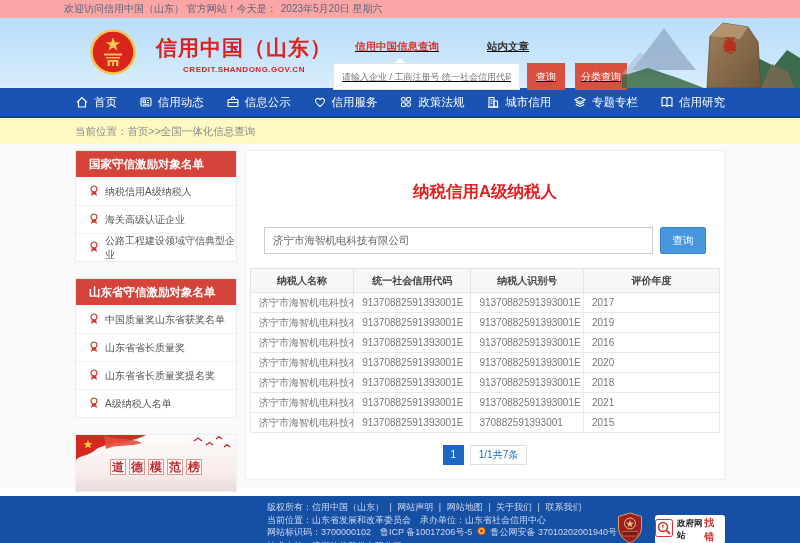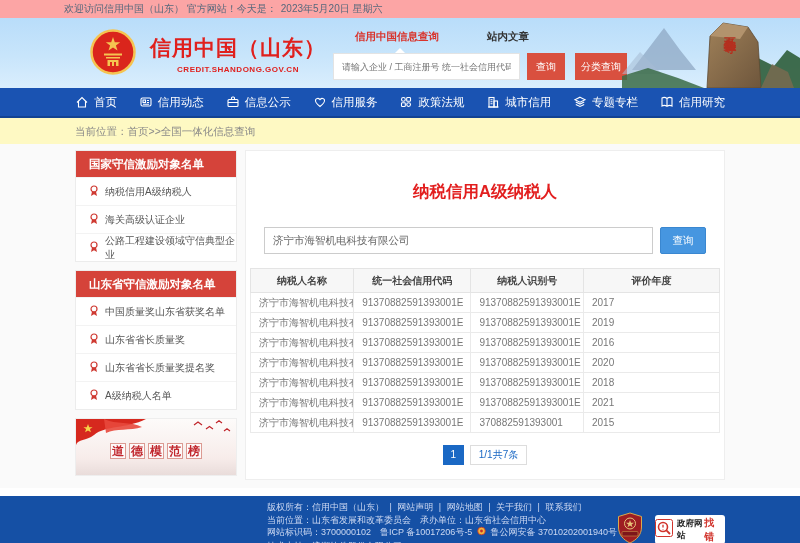--- a/index.html
+++ b/index.html
@@ -8,26 +8,26 @@
 
   
   .topbar { height: 18px; background: #fca5a5; font-size: 10px; color: #56687c;
     line-height: 18px; padding-left: 64px; }
   .topbar span { margin-right: 4px; }
 
   
   .header { position: relative; height: 70px;
     background: linear-gradient(180deg,#b9ddfa 0%, #c8e5fb 55%, #daeefd 100%); }
   .logo { position: absolute; left: 90px; top: 11px; display: flex; align-items: center; cursor: pointer; }
-  .logo-text { margin-left: 14px; }
+  .logo-text { margin-left: 20px; }
   .site-title { font-size: 21px; font-weight: bold; color: #e0201d; letter-spacing: 1px; }
   .site-domain { font-size: 8px; color: #e0201d; font-weight: bold; text-align: center;
     margin-top: 3px; letter-spacing: .5px; }
 
-  .search-block { position: absolute; left: 333px; top: 8px; width: 294px; }
+  .search-block { position: absolute; left: 333px; top: 18px; width: 294px; text-decoration: underline; }
   .tabs { display: flex; gap: 48px; padding-left: 22px; height: 22px; align-items: center; }
   .tab { font-size: 10.5px; color: #333; font-weight: bold; cursor: pointer; white-space: nowrap; }
   .tab.active { color: #d9342c; }
   .caret { position: absolute; left: 62px; top: 17px; width: 0; height: 0;
     border: 5px solid transparent; border-bottom-color: #fff; }
   .search-row { display: flex; height: 27px; margin-top: 5px; }
   .header-input { flex: 1; border: 1px solid #e3e3e3; font-size: 9px; color: #888;
     padding: 0 8px; background: #fff; outline: none; }
   .hbtn { background: #d9503f; color: #fff; font-size: 10px; border: none; cursor: pointer; }
   .btn-hquery { width: 38px; margin-left: 7px; }
@@ -49,21 +49,21 @@
 
   
   .breadcrumb { height: 26px; background: #fef9c3; line-height: 26px;
     font-size: 10.5px; color: #888; }
   .breadcrumb-inner { width: 650px; margin: 0 auto; }
 
   
   .content { background: #fafafa; height: 344px; padding-top: 6px; }
   .content-inner { width: 650px; margin: 0 auto; display: flex; gap: 8px; align-items: flex-start; }
 
-  .sidebar { width: 162px; flex: none; display: flex; flex-direction: column; gap: 8px; }
+  .sidebar { width: 162px; flex: none; display: flex; flex-direction: column; gap: 16px; }
   .side-section { background: #fff; border: 1px solid #ececec; }
   .side-header { background: #d5433a; color: #fff; font-size: 11.5px; font-weight: bold;
     height: 26px; line-height: 26px; padding-left: 13px; }
   .side-item { display: flex; align-items: center; gap: 6px; height: 28px;
     padding-left: 13px; font-size: 10px; color: #555; border-top: 1px solid #f3f3f3; cursor: pointer; }
   .side-item:first-of-type { border-top: none; }
 
   .side-banner { height: 58px; border: 1px solid #eee; position: relative; overflow: hidden;
     background: linear-gradient(180deg,#fdfbfa 0%,#f7ecea 70%,#e9dcda 100%); cursor: pointer; }
   .banner-chars { position: absolute; left: 0; right: 0; top: 24px; display: flex;

